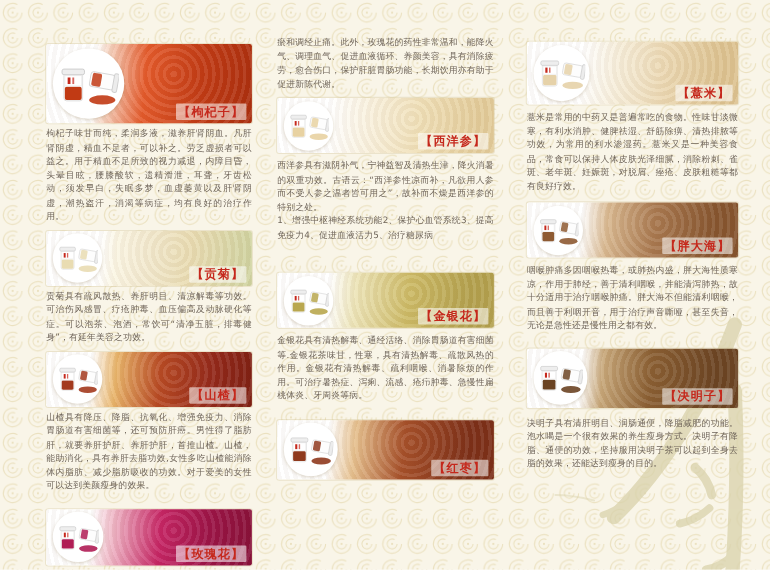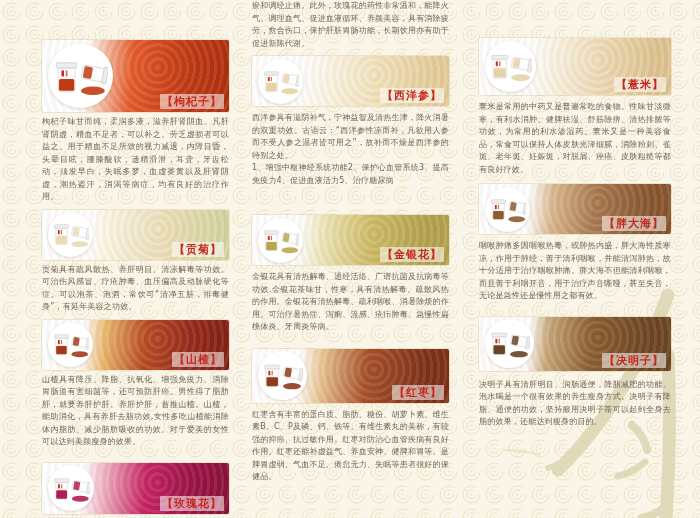--- a/index.html
+++ b/index.html
@@ -157,21 +157,21 @@
           </svg>
         </div>
         <span class="plabel">【玫瑰花】</span>
       </div>
       <p class="txt mt4">玫瑰花味甘微苦、性温，最明显的功效就是理气解郁、活血散</p>
     </section>
   </div>
 
   <div class="col" id="col2">
 
-    <p class="txt" style="">瘀和调经止痛。此外，玫瑰花的药性非常温和，能降火气、调理血气、促进血液循环、养颜美容，具有消除疲劳，愈合伤口，保护肝脏胃肠功能，长期饮用亦有助于促进新陈代谢。</p>
+    <p class="txt" style="margin-top:33px;">瘀和调经止痛。此外，玫瑰花的药性非常温和，能降火气、调理血气、促进血液循环、养颜美容，具有消除疲劳，愈合伤口，保护肝脏胃肠功能，长期饮用亦有助于促进新陈代谢。</p>
 
     <section style="margin-top:6px;">
       <div class="photo ph-gins h50">
         <div class="circle">
           <svg viewBox="0 0 64 48">
             <ellipse cx="47" cy="41" rx="14" ry="5" class="jar-fill" opacity=".9"></ellipse>
             <g transform="rotate(100 44 20)">
               <rect x="36" y="4" width="16" height="26" rx="3" fill="#fdfdfd" stroke="#d8d8d8"></rect>
               <rect x="37" y="18" width="14" height="10" rx="2" class="jar-fill" opacity=".85"></rect>
               <rect x="34" y="0" width="20" height="5" rx="2" fill="#ececec" stroke="#cfcfcf"></rect>
@@ -203,21 +203,21 @@
             <rect x="6" y="12" width="20" height="30" rx="3" fill="#fbfbfb" stroke="#dddddd"></rect>
             <rect x="7" y="27" width="18" height="14" rx="2" class="jar-fill"></rect>
             <rect x="7" y="15" width="18" height="11" fill="#ffffff" stroke="#eeeeee"></rect>
             <rect x="10" y="17" width="3" height="7" fill="#c5281c"></rect>
             <rect x="15" y="17" width="2" height="7" fill="#c5281c" opacity=".7"></rect>
             <rect x="4" y="8" width="24" height="6" rx="2" fill="#eeeeee" stroke="#cccccc"></rect>
           </svg>
         </div>
         <span class="plabel">【金银花】</span>
       </div>
-      <p class="txt mt6">金银花具有清热解毒、通经活络、广谱抗菌及抗病毒等功效.金银花茶味甘，性寒，具有清热解毒、疏散风热的作用。金银花有清热解毒、疏利咽喉、消暑除烦的作用。可治疗暑热症、泻痢、流感、疮疖肿毒、急慢性扁桃体炎、牙周炎等病。</p>
+      <p class="txt mt6">金银花具有清热解毒、通经活络、消除胃肠道有害细菌等.金银花茶味甘，性寒，具有清热解毒、疏散风热的作用。金银花有清热解毒、疏利咽喉、消暑除烦的作用。可治疗暑热症、泻痢、流感、疮疖肿毒、急慢性扁桃体炎、牙周炎等病。</p>
     </section>
 
     <section style="margin-top:15px;">
       <div class="photo ph-date h54">
         <div class="circle">
           <svg viewBox="0 0 64 48">
             <ellipse cx="47" cy="41" rx="14" ry="5" class="jar-fill" opacity=".9"></ellipse>
             <g transform="rotate(100 44 20)">
               <rect x="36" y="4" width="16" height="26" rx="3" fill="#fdfdfd" stroke="#d8d8d8"></rect>
               <rect x="37" y="18" width="14" height="10" rx="2" class="jar-fill" opacity=".85"></rect>
@@ -226,21 +226,20 @@
             <rect x="6" y="12" width="20" height="30" rx="3" fill="#fbfbfb" stroke="#dddddd"></rect>
             <rect x="7" y="27" width="18" height="14" rx="2" class="jar-fill"></rect>
             <rect x="7" y="15" width="18" height="11" fill="#ffffff" stroke="#eeeeee"></rect>
             <rect x="10" y="17" width="3" height="7" fill="#c5281c"></rect>
             <rect x="15" y="17" width="2" height="7" fill="#c5281c" opacity=".7"></rect>
             <rect x="4" y="8" width="24" height="6" rx="2" fill="#eeeeee" stroke="#cccccc"></rect>
           </svg>
         </div>
         <span class="plabel">【红枣】</span>
       </div>
-      <p class="txt mt6">红枣含有丰富的蛋白质、脂肪、糖份、胡萝卜素、维生素B、C、P及磷、钙、铁等。有维生素丸的美称，有较强的抑癌、抗过敏作用。红枣对防治心血管疾病有良好作用。红枣还能补虚益气、养血安神、健脾和胃等。是脾胃虚弱、气血不足、倦怠无力、失眠等患者很好的保健品。</p>
     </section>
   </div>
 
   <div class="col" id="col3">
 
     <section style="margin-top:38px;">
       <div class="photo ph-coix h57">
         <div class="circle">
           <svg viewBox="0 0 64 48">
             <ellipse cx="47" cy="41" rx="14" ry="5" class="jar-fill" opacity=".9"></ellipse>

